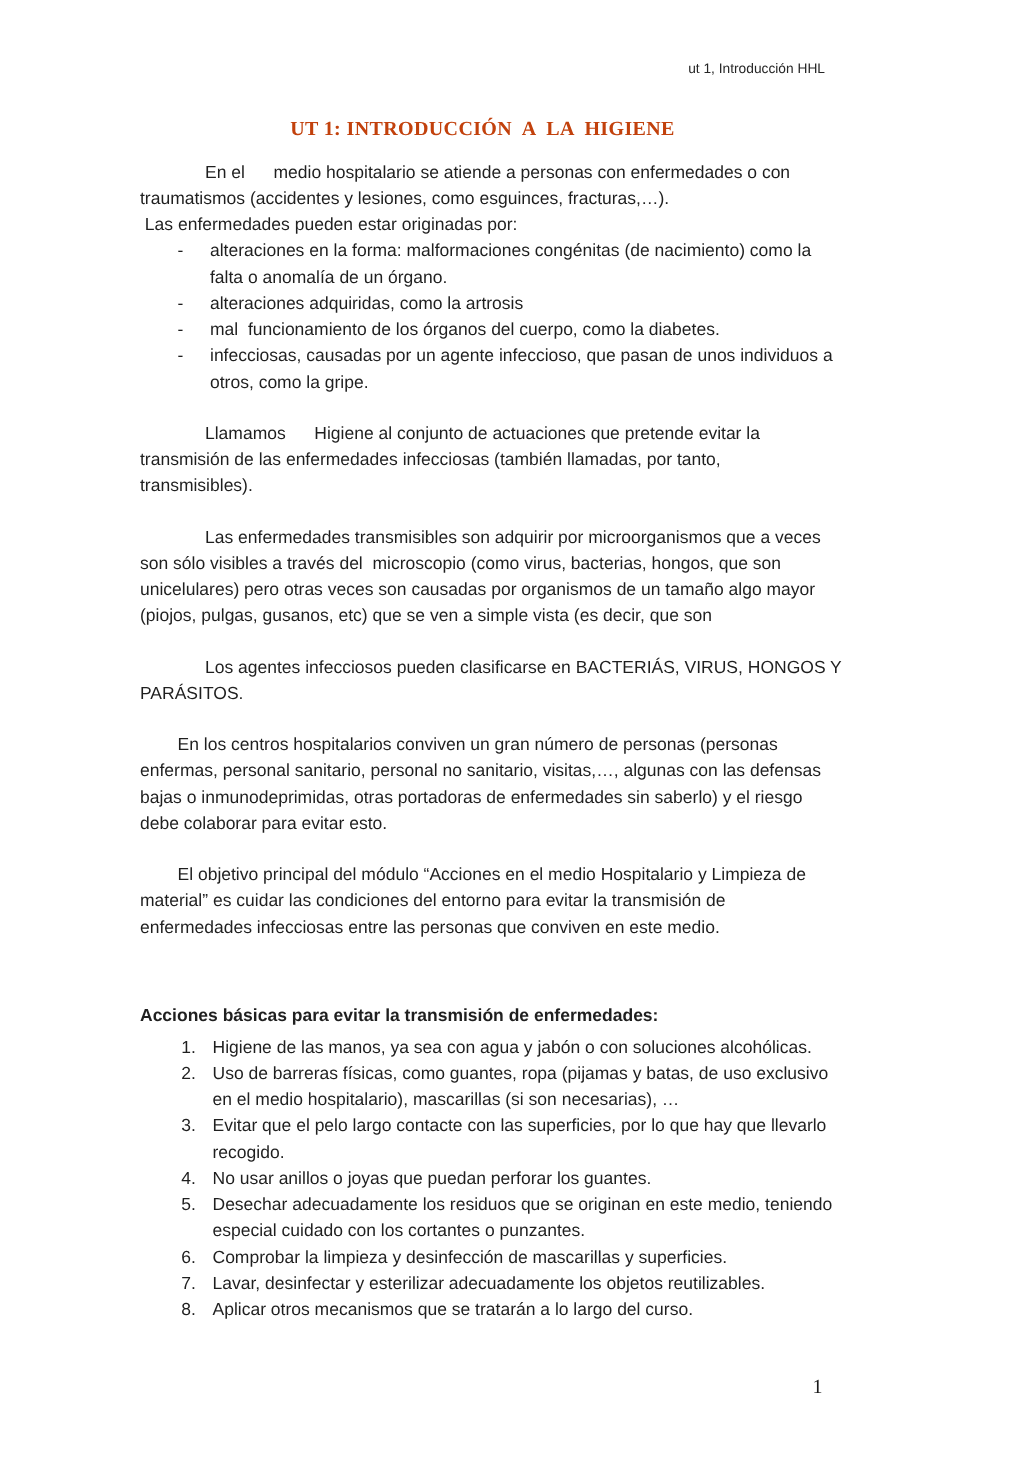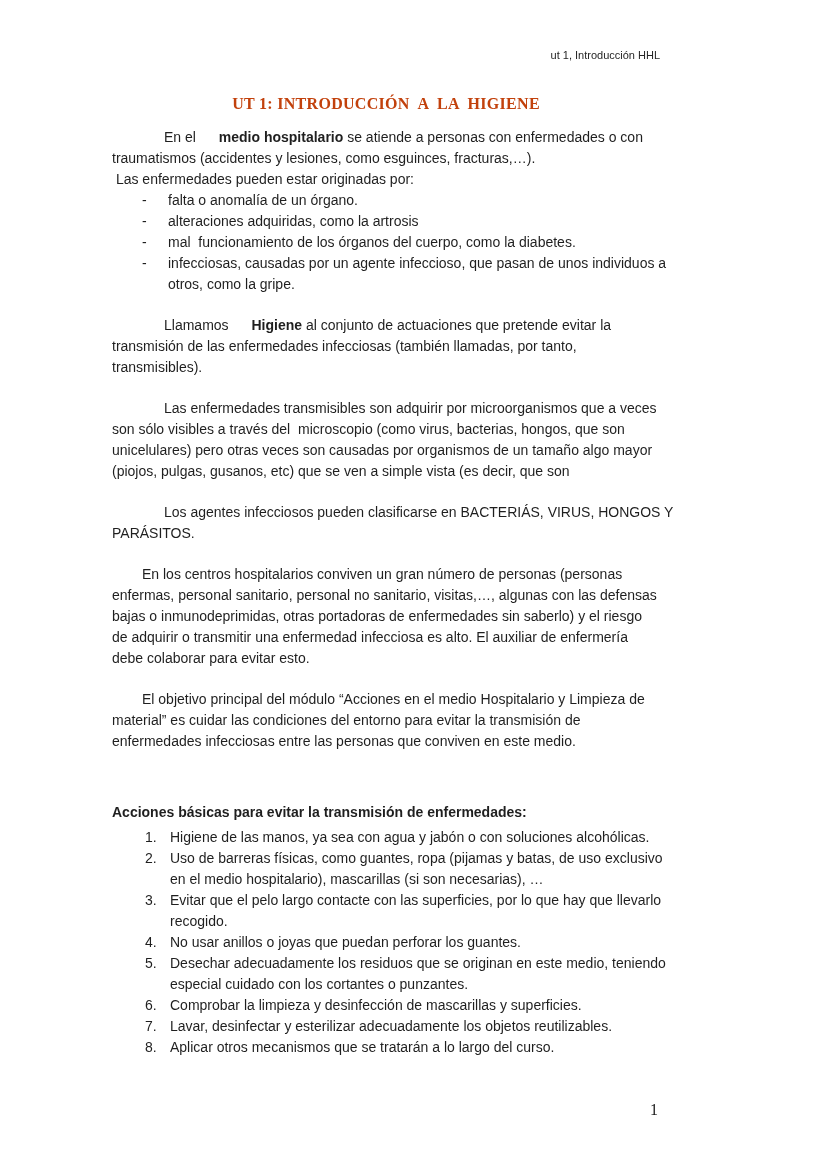--- a/index.html
+++ b/index.html
@@ -31,21 +31,21 @@
     font-weight:bold;
     font-size:16px;
     line-height:20px;
     white-space:pre;
     letter-spacing:0.3px;
     color:#c2410c;
   }
   .line { white-space:pre; }
   .ind-lg { padding-left:52px; }
   .ind-sm { padding-left:30px; }
-  .b { font-weight:bold;padding-left:19px; }
+  .b { font-weight:normal;padding-left:19px; }
   .gap { height:20px; }
   .gap-lg { height:50px; }
   .li { display:flex; align-items:flex-start; }
   .li .mk {
     flex:0 0 26px;
     margin-left:30px;
     white-space:pre;
   }
   .li.num .mk { margin-left:33px; flex-basis:25px; }
   .li .li-lines { flex:1 1 auto; min-width:0; }
@@ -76,20 +76,21 @@
   <div>
     <div class="line ind-lg"><span>En el </span><span class="b">medio hospitalario</span><span> se atiende a personas con enfermedades o con</span></div>
     <div class="line">traumatismos (accidentes y lesiones, como esguinces, fracturas,…).</div>
     <div class="line"> Las enfermedades pueden estar originadas por:</div>
   </div>
 
   <div>
     <div class="li">
       <span class="mk">-</span>
       <div class="li-lines">
+        <div class="line">alteraciones en la forma: malformaciones congénitas (de nacimiento) como la</div>
         <div class="line">falta o anomalía de un órgano.</div>
       </div>
     </div>
     <div class="li">
       <span class="mk">-</span>
       <div class="li-lines">
         <div class="line">alteraciones adquiridas, como la artrosis</div>
       </div>
     </div>
     <div class="li">
@@ -130,21 +131,20 @@
     <div class="line ind-lg">Los agentes infecciosos pueden clasificarse en BACTERIÁS, VIRUS, HONGOS Y</div>
     <div class="line">PARÁSITOS.</div>
   </div>
 
   <div class="gap"></div>
 
   <div>
     <div class="line ind-sm">En los centros hospitalarios conviven un gran número de personas (personas</div>
     <div class="line">enfermas, personal sanitario, personal no sanitario, visitas,…, algunas con las defensas</div>
     <div class="line">bajas o inmunodeprimidas, otras portadoras de enfermedades sin saberlo) y el riesgo</div>
-    <div class="line">de adquirir o transmitir una enfermedad infecciosa es alto. El auxiliar de enfermería</div>
     <div class="line">debe colaborar para evitar esto.</div>
   </div>
 
   <div class="gap"></div>
 
   <div>
     <div class="line ind-sm">El objetivo principal del módulo “Acciones en el medio Hospitalario y Limpieza de</div>
     <div class="line">material” es cuidar las condiciones del entorno para evitar la transmisión de</div>
     <div class="line">enfermedades infecciosas entre las personas que conviven en este medio.</div>
   </div>

